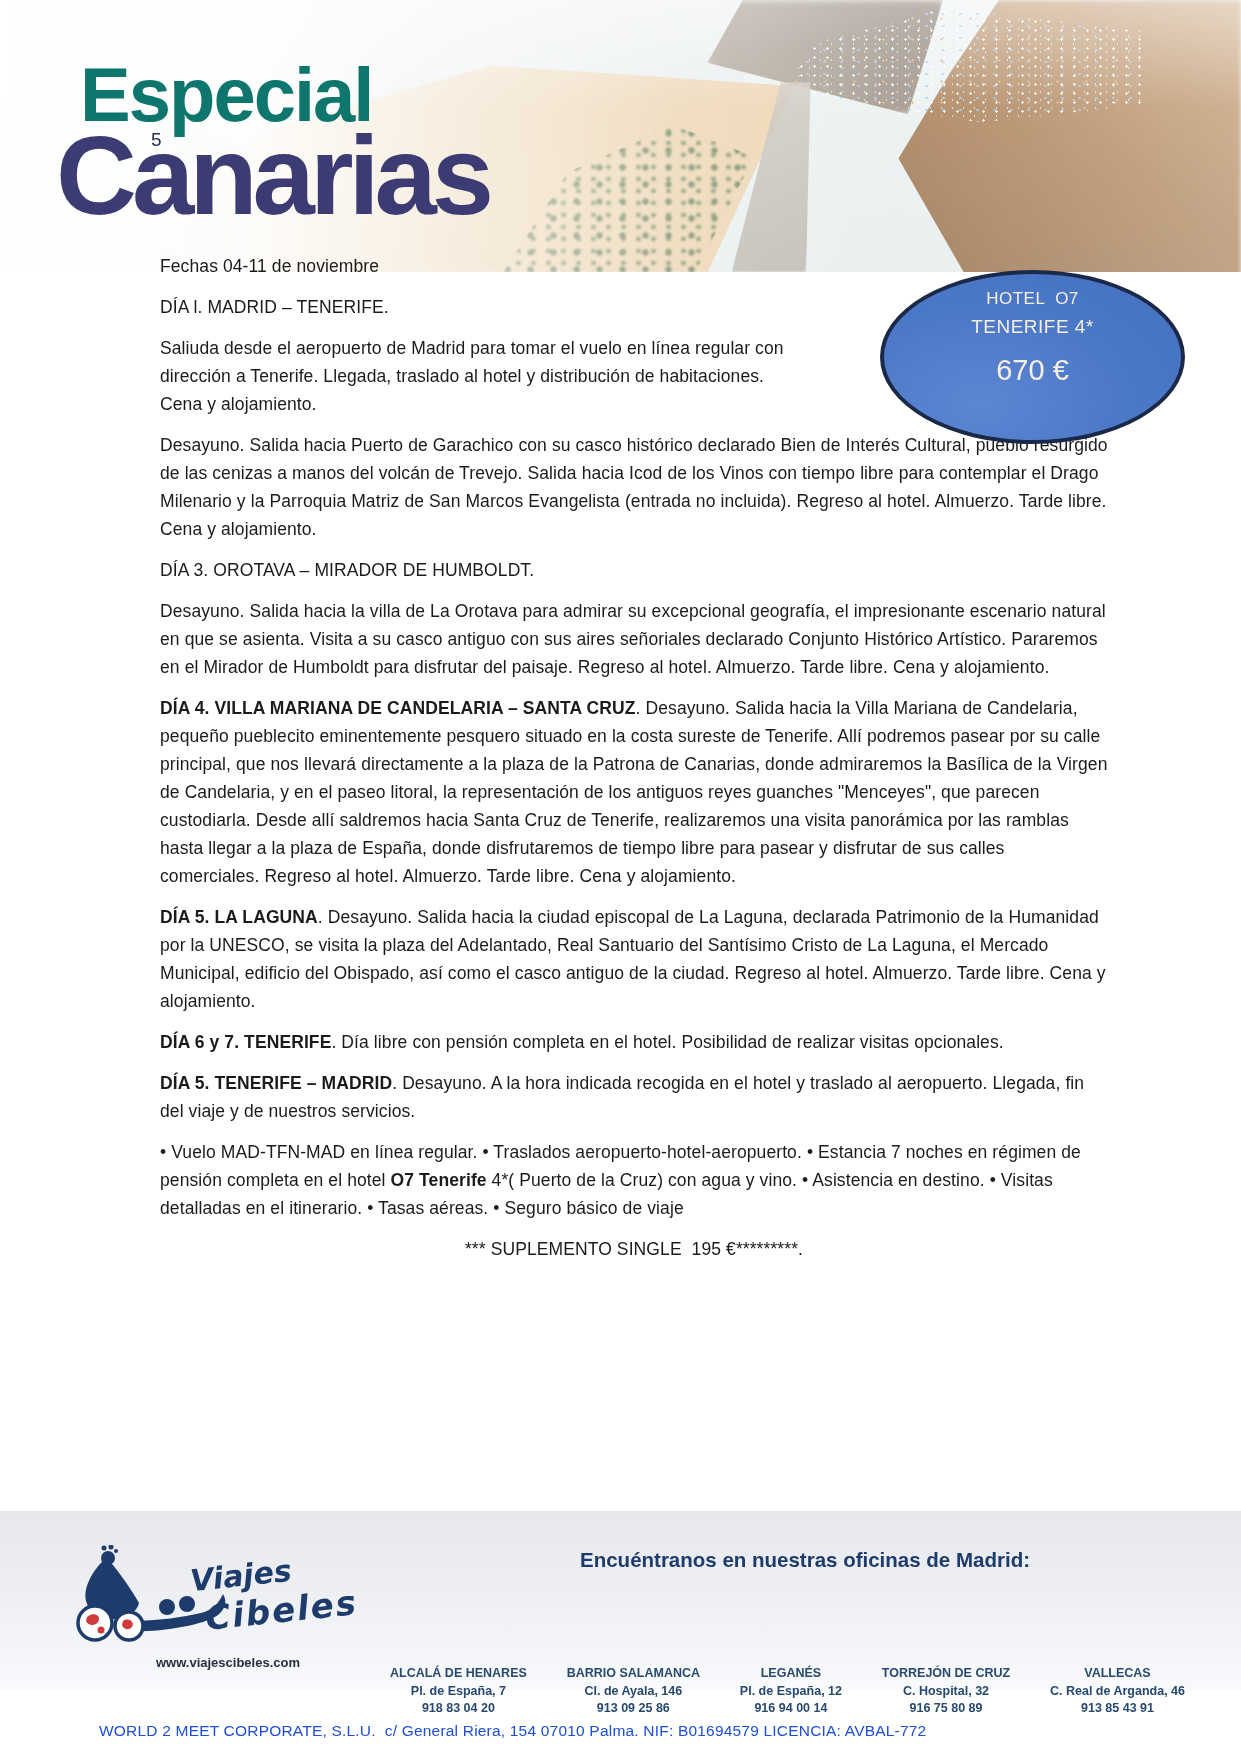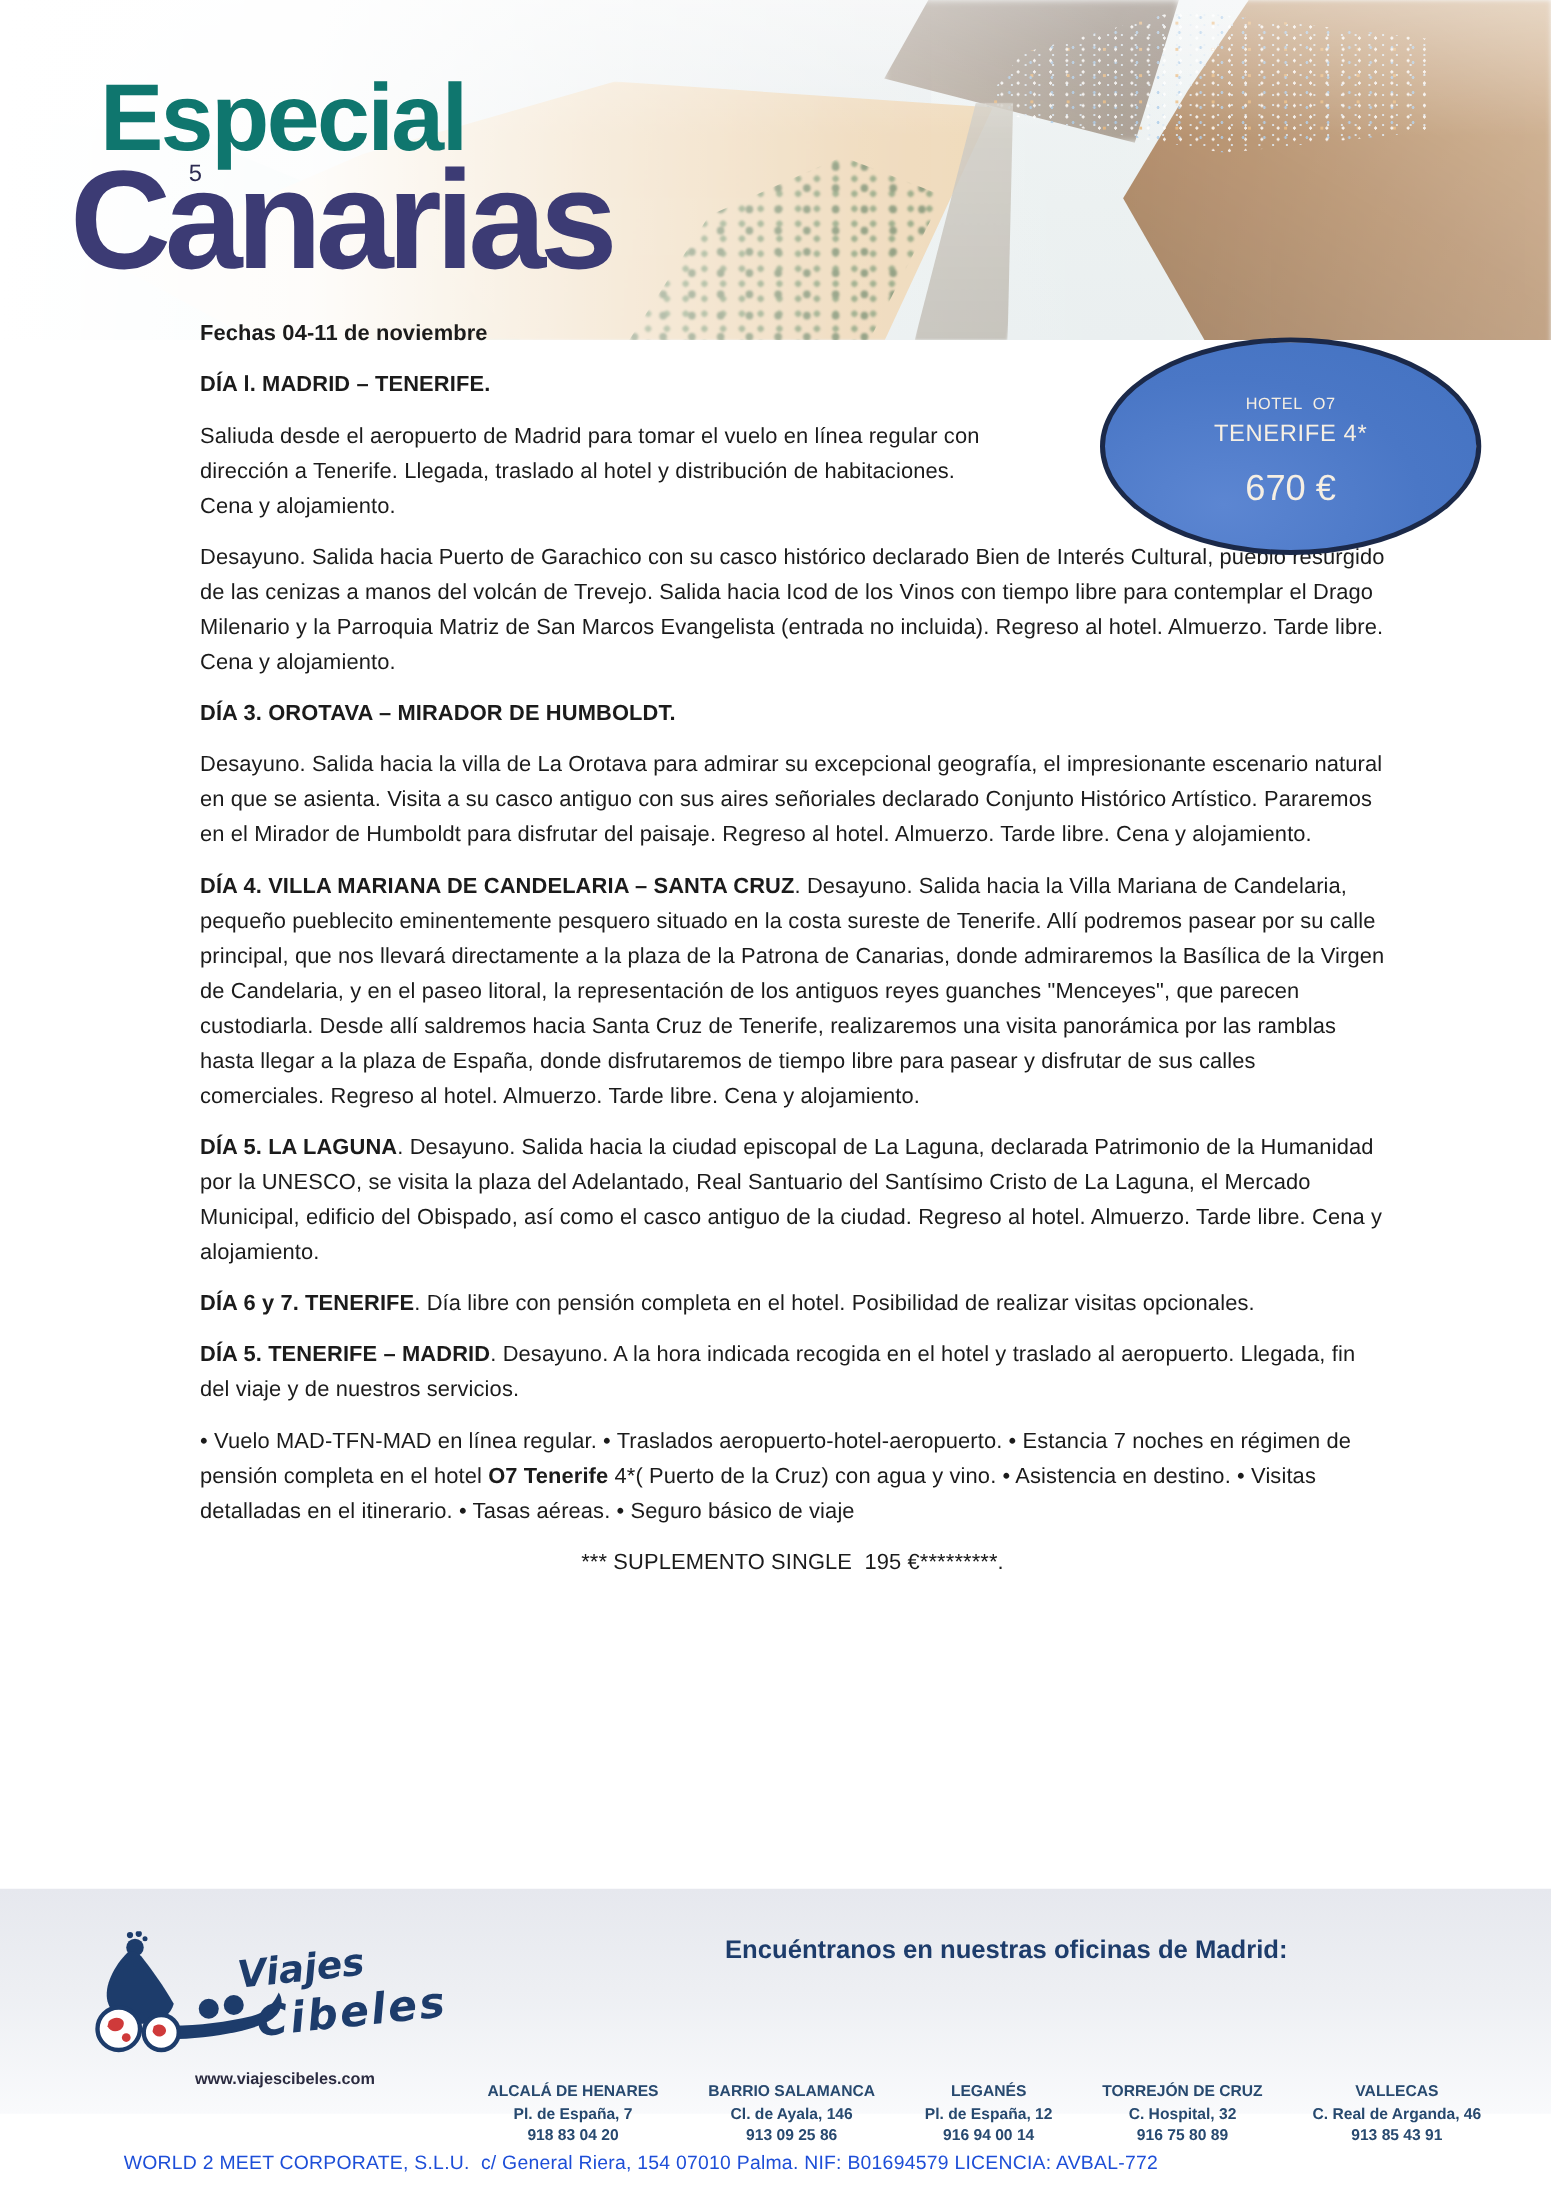--- a/index.html
+++ b/index.html
@@ -33,27 +33,27 @@
     linear-gradient(to right,#ffffff 0%,rgba(255,255,255,.93) 20%,rgba(255,255,255,.55) 38%,rgba(255,255,255,.25) 55%,rgba(255,255,255,.12) 72%,rgba(255,255,255,.28) 100%),
     linear-gradient(to bottom,rgba(255,255,255,.42),rgba(255,255,255,0) 40%);}
   
   .title1{position:absolute;left:80px;top:57px;font-size:76px;font-weight:700;letter-spacing:-2px;color:#0f766e;line-height:1;}
   .title-sup{position:absolute;left:151px;top:130px;font-size:19px;color:#2c2b52;line-height:1;}
   .title2{position:absolute;left:56px;top:120px;font-size:112px;font-weight:700;letter-spacing:-5px;color:#3c3b74;line-height:1;}
   
   .badge{position:absolute;left:880px;top:270px;width:305px;height:174px;border-radius:50%;
     background:radial-gradient(ellipse at 32% 78%,#5c86d2,#4a77c6 55%,#4372c1);
     border:4px solid #1b2949;box-sizing:border-box;text-align:center;color:#f6efe3;z-index:5;}
-  .badge-line1{margin-top:41px;font-size:13px;letter-spacing:.5px;white-space:pre;}
+  .badge-line1{margin-top:15px;font-size:17px;letter-spacing:.5px;white-space:pre;}
   .badge-line2{margin-top:7px;font-size:19px;letter-spacing:.5px;white-space:pre;}
   .badge-price{margin-top:16px;font-size:29px;white-space:pre;}
   
   .content{position:absolute;left:160px;top:252px;width:948px;}
   .content p{margin:0 0 13px 0;font-size:17.5px;line-height:28px;letter-spacing:.1px;}
-  .content .h{font-weight:700;}
+  .content .h{font-weight:400;}
   .content .narrow{max-width:648px;}
   .content b{font-weight:700;}
   .center-line{text-align:center;white-space:pre;margin-top:6px;}
   
   .gray-panel{position:absolute;left:0;top:1511px;width:1241px;height:180px;
     background:linear-gradient(180deg,#e6e8ee 0%,#edeff3 45%,#f9fafc 100%);}
   .logo-block{position:absolute;left:40px;top:1520px;width:330px;height:170px;}
   .logo-svg{position:absolute;left:15px;top:25px;}
   .logo-word1{position:absolute;left:150px;top:38px;font-size:30px;font-weight:700;font-style:italic;color:#1d3c6b;transform:rotate(-6deg);font-family:"DejaVu Sans","Liberation Sans",sans-serif;}
   .logo-word2{position:absolute;left:165px;top:70px;font-size:34px;font-weight:700;font-style:italic;letter-spacing:2px;color:#1d3c6b;transform:rotate(-6deg);font-family:"DejaVu Sans","Liberation Sans",sans-serif;}

